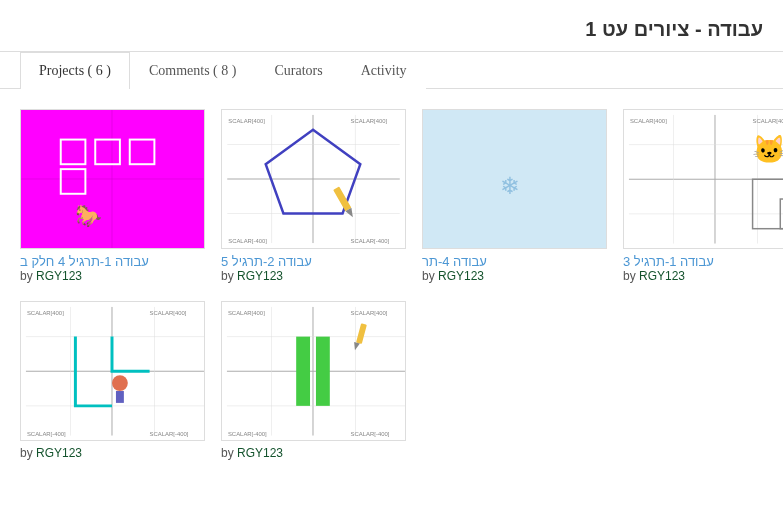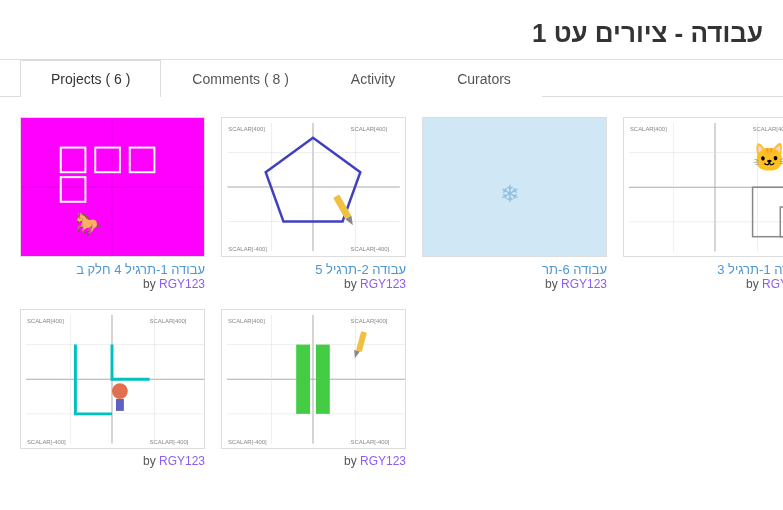--- a/index.html
+++ b/index.html
@@ -13,46 +13,47 @@
 
     .header {
       padding: 18px 20px 10px 20px;
       display: flex;
       align-items: center;
       justify-content: flex-end;
       border-bottom: 1px solid #ddd;
     }
 
     .page-title {
-      font-size: 26px;
+      font-size: 20px;
       font-weight: bold;
       color: #333;
       direction: rtl;
       flex: 1;
       text-align: right;
     }
 
     .tabs {
       display: flex;
       flex-direction: row;
       border-bottom: 1px solid #ddd;
       padding: 0 20px;
       background: #fff;
     }
 
     .tab {
-      padding: 10px 30px;
+      padding: 10px 18px;
       font-size: 14px;
       color: #555;
       cursor: pointer;
       border: 1px solid transparent;
       border-bottom: none;
       margin-bottom: -1px;
       background: #fff;
       text-decoration: none;
+      font-family: Liberation Serif, serif;
     }
 
     .tab.active {
       border-color: #ddd #ddd #fff #ddd;
       color: #333;
       font-weight: 500;
       background: #fff;
     }
 
     .content {
@@ -76,38 +77,38 @@
       height: 140px;
       border: 1px solid #ddd;
       overflow: hidden;
       position: relative;
       background: #f9f9f9;
     }
 
     .project-info {
       margin-top: 5px;
       direction: rtl;
-      text-align: right;
+      text-align: left;
     }
 
     .project-title {
       font-size: 13px;
       color: #4c97d4;
       font-weight: 500;
       text-decoration: none;
       display: block;
     }
 
     .project-author {
       font-size: 12px;
       color: #555;
     }
 
     .project-author a {
-      color: #8b5cf6;
+      color: #14532d;
       text-decoration: none;
     }
 
     
     .thumb-1 {
       background: #ff00ff;
       display: flex;
       align-items: center;
       justify-content: center;
     }
@@ -153,22 +154,22 @@
 </head>
 <body>
 
 <div class="header">
   <h1 class="page-title">עבודה - ציורים עט 1</h1>
 </div>
 
 <div class="tabs">
   <div class="tab active">Projects ( 6 )</div>
   <div class="tab">Comments ( 8 )</div>
+  <div class="tab">Curators</div>
   <div class="tab">Activity</div>
-  <div class="tab">Curators</div>
 </div>
 
 <div class="content">
   <div class="projects-grid">
 
     <div class="project-card">
       <div class="project-thumbnail thumb-1">
         <svg viewBox="0 0 185 140" xmlns="http://www.w3.org/2000/svg">
 
           <line x1="92" y1="0" x2="92" y2="140" stroke="#cc00cc" stroke-width="1" opacity="0.5"></line>
@@ -221,21 +222,21 @@
 
     <div class="project-card">
       <div class="project-thumbnail thumb-3">
         <svg viewBox="0 0 185 140" xmlns="http://www.w3.org/2000/svg">
           <rect width="185" height="140" fill="#d0e8f5"></rect>
 
           <text x="88" y="85" font-size="24" fill="#90c0e0" text-anchor="middle">❄</text>
         </svg>
       </div>
       <div class="project-info">
-        <a class="project-title">עבודה 6-תר</a>
+        <a class="project-title">עבודה 4-תר</a>
         <div class="project-author">by <a>RGY123</a></div>
       </div>
     </div>
 
     <div class="project-card">
       <div class="project-thumbnail thumb-4">
         <svg viewBox="0 0 185 140" xmlns="http://www.w3.org/2000/svg">
           <rect width="185" height="140" fill="white"></rect>
 
           <line x1="92" y1="5" x2="92" y2="135" stroke="#aaa" stroke-width="1"></line>

